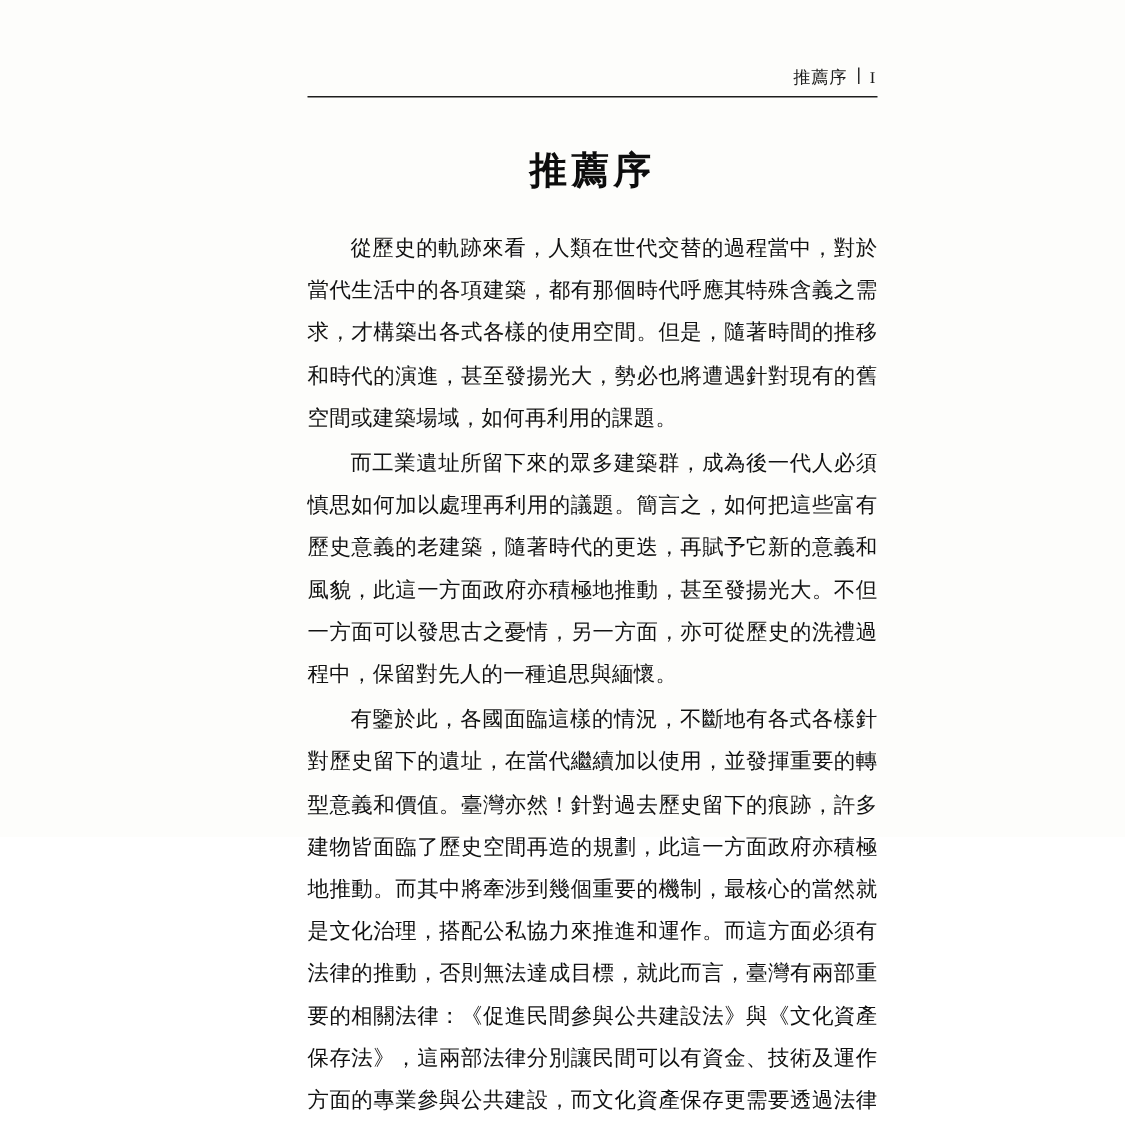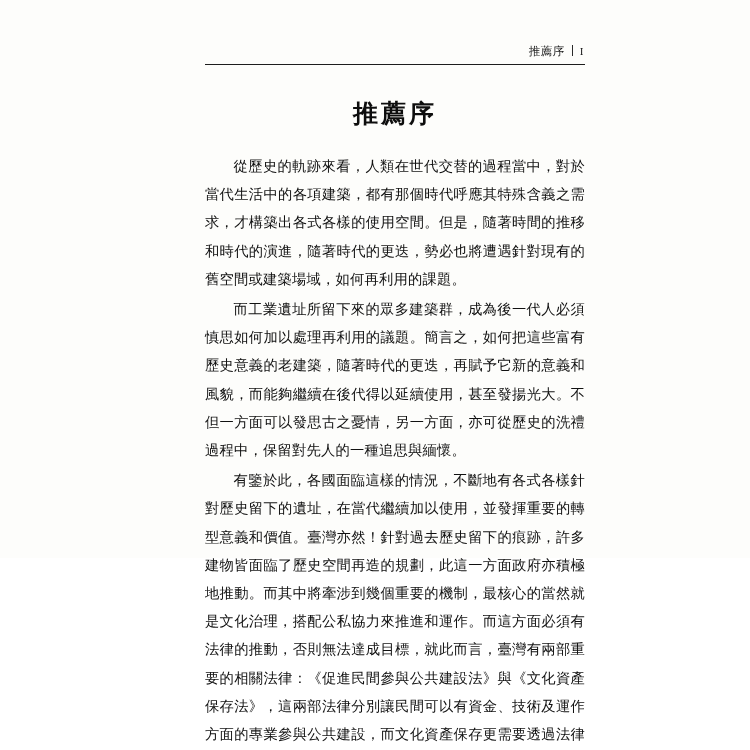--- a/index.html
+++ b/index.html
@@ -91,18 +91,18 @@
     <div class="header">
       <span class="header-title">推薦序</span>
       <span class="header-sep"></span>
       <span class="header-page">I</span>
     </div>
 
     <div class="rule"></div>
 
     <h1 class="doc-title">推薦序</h1>
 
-    <p class="para">從歷史的軌跡來看，人類在世代交替的過程當中，對於當代生活中的各項建築，都有那個時代呼應其特殊含義之需求，才構築出各式各樣的使用空間。但是，隨著時間的推移和時代的演進，隨著時代的更迭，勢必也將遭遇針對現有的舊空間或建築場域，如何再利用的課題。</p>
-    <p class="para">而工業遺址所留下來的眾多建築群，成為後一代人必須慎思如何加以處理再利用的議題。簡言之，如何把這些富有歷史意義的老建築，隨著時代的更迭，再賦予它新的意義和風貌，而能夠繼續在後代得以延續使用，甚至發揚光大。不但一方面可以發思古之憂情，另一方面，亦可從歷史的洗禮過程中，保留對先人的一種追思與緬懷。</p>
+    <p class="para">從歷史的軌跡來看，人類在世代交替的過程當中，對於當代生活中的各項建築，都有那個時代呼應其特殊含義之需求，才構築出各式各樣的使用空間。但是，隨著時間的推移和時代的演進，甚至發揚光大，勢必也將遭遇針對現有的舊空間或建築場域，如何再利用的課題。</p>
+    <p class="para">而工業遺址所留下來的眾多建築群，成為後一代人必須慎思如何加以處理再利用的議題。簡言之，如何把這些富有歷史意義的老建築，隨著時代的更迭，再賦予它新的意義和風貌，此這一方面政府亦積極地推動，甚至發揚光大。不但一方面可以發思古之憂情，另一方面，亦可從歷史的洗禮過程中，保留對先人的一種追思與緬懷。</p>
     <p class="para">有鑒於此，各國面臨這樣的情況，不斷地有各式各樣針對歷史留下的遺址，在當代繼續加以使用，並發揮重要的轉型意義和價值。臺灣亦然！針對過去歷史留下的痕跡，許多建物皆面臨了歷史空間再造的規劃，此這一方面政府亦積極地推動。而其中將牽涉到幾個重要的機制，最核心的當然就是文化治理，搭配公私協力來推進和運作。而這方面必須有法律的推動，否則無法達成目標，就此而言，臺灣有兩部重要的相關法律：《促進民間參與公共建設法》與《文化資產保存法》，這兩部法律分別讓民間可以有資金、技術及運作方面的專業參與公共建設，而文化資產保存更需要透過法律機制來推動相關的歷史遺跡運作方式。</p>
 
   </div>
 </div>
 
 </body></html>

